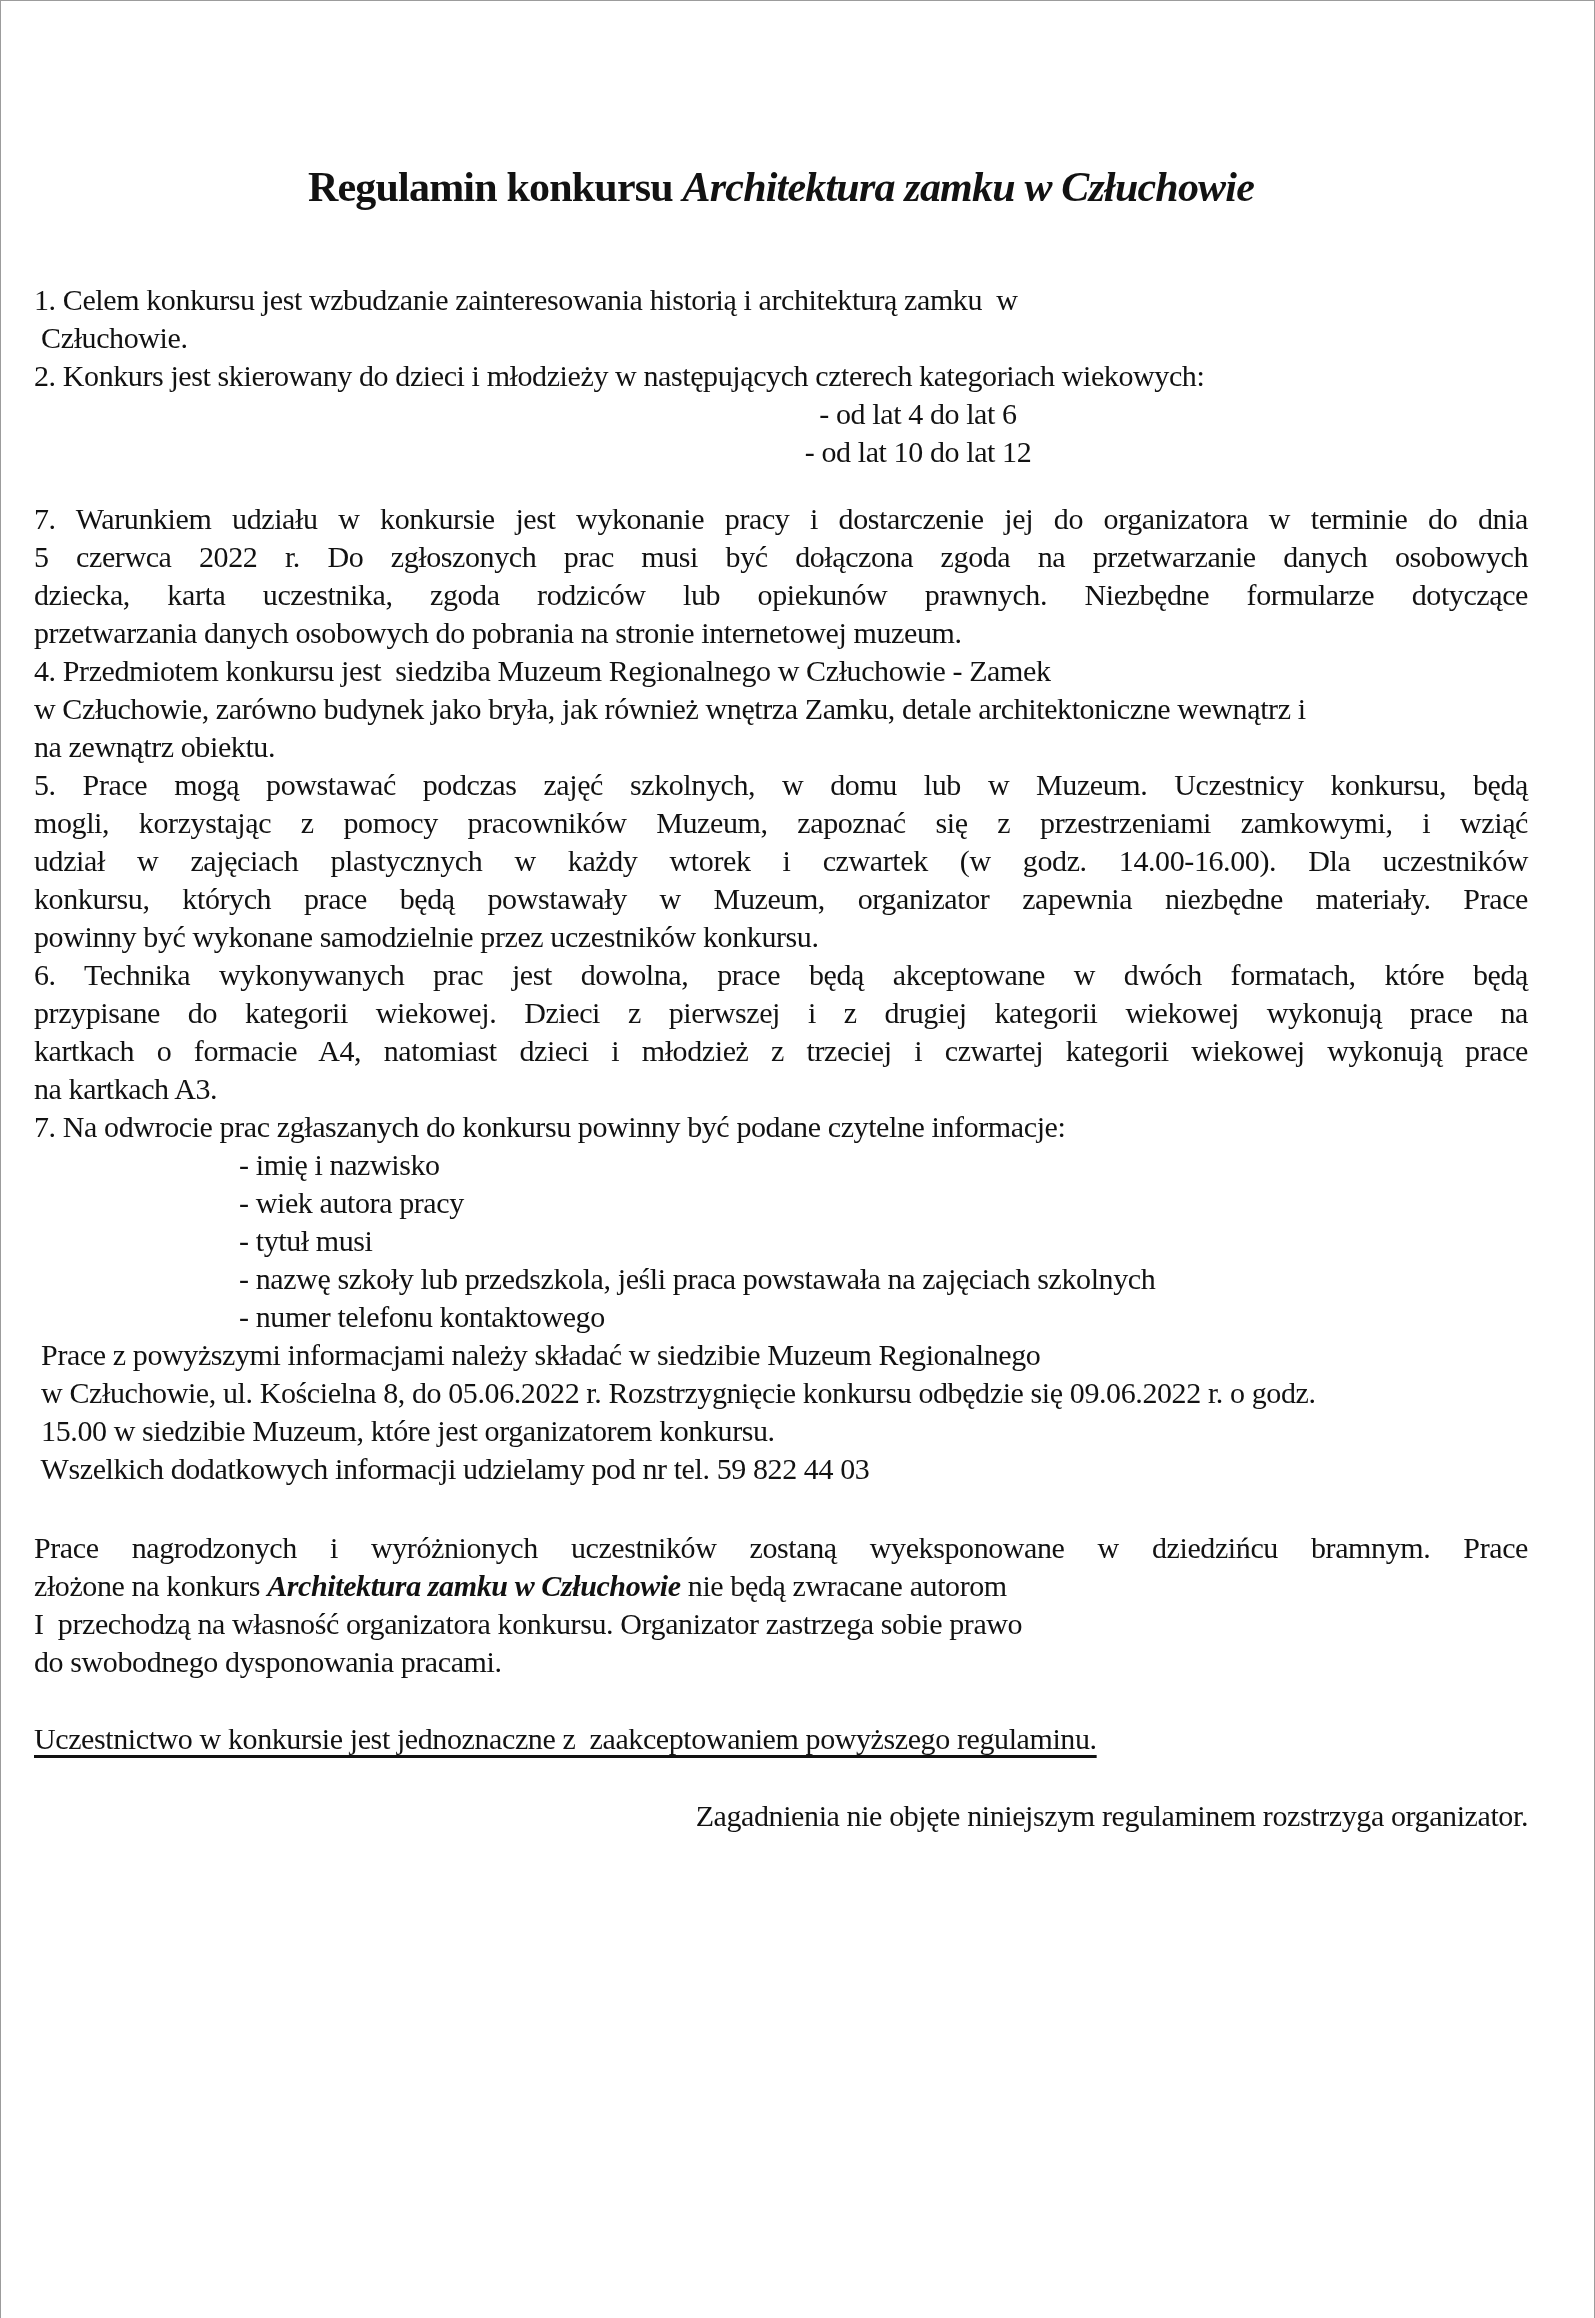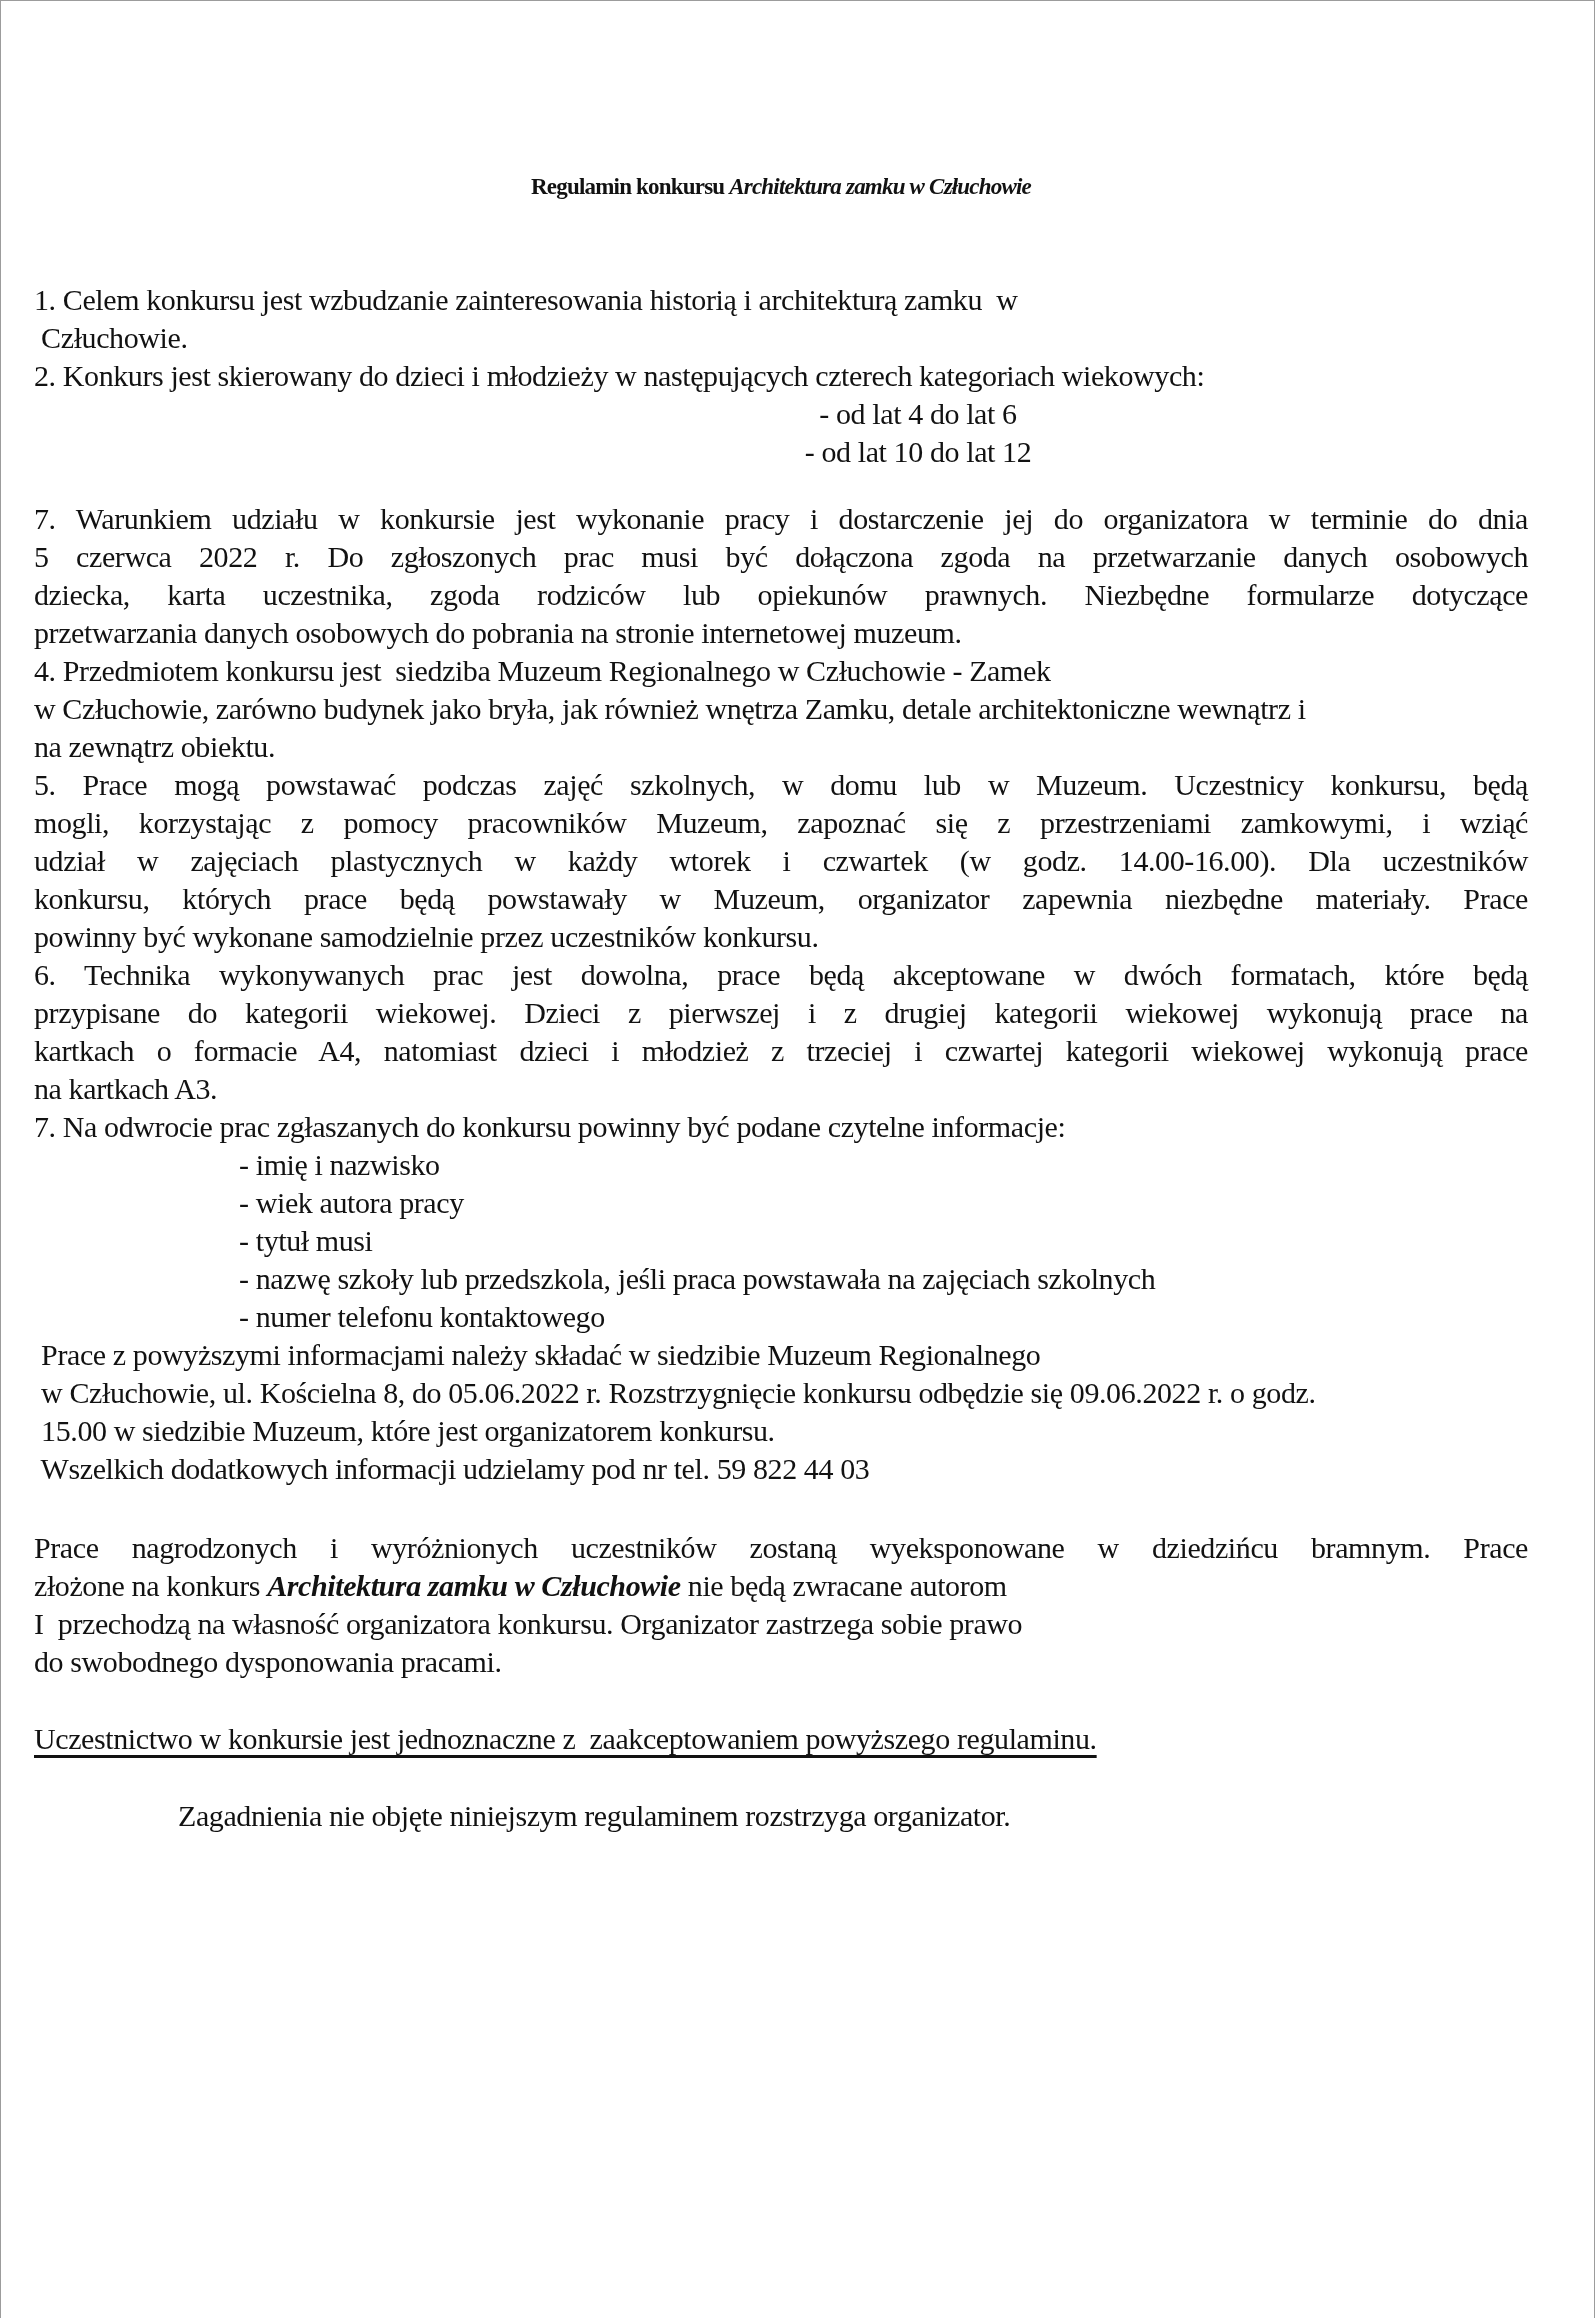--- a/index.html
+++ b/index.html
@@ -15,39 +15,39 @@
     font-family: "Liberation Serif", "DejaVu Serif", serif;
     color: #121212;
     font-size: 30px;
     line-height: 38px;
     letter-spacing: -0.4px;
     overflow: hidden;
   }
   .title {
     margin-top: 163px;
     text-align: center;
-    font-size: 23px;
+    font-size: 42px;
     line-height: 46px;
     font-weight: bold;
     letter-spacing: -0.8px;
     white-space: pre;
   }
   .italic { font-style: italic; }
   .line { white-space: pre; }
   .just {
     white-space: normal;
     text-align: justify;
     text-align-last: justify;
     text-justify: inter-word;
   }
   .mt-p1      { margin-top: 71px; }
   .mt-p3      { margin-top: 29px; }
   .mt-closing { margin-top: 41px; }
   .mt-accept  { margin-top: 39px; text-decoration: underline; }
-  .mt-final   { margin-top: 39px; }
+  .mt-final   { margin-top: 39px; text-align: right; }
   .indent-list1 { margin-left: 274px; text-align: center; }
   .indent-list2 { margin-left: 205px; }
   .accept-line {
     display: inline-block;
     text-decoration: underline;
     text-decoration-thickness: 2.5px;
     text-underline-offset: 5.8px;
   }
   .final-note { margin-left: 144px; }
 </style>

